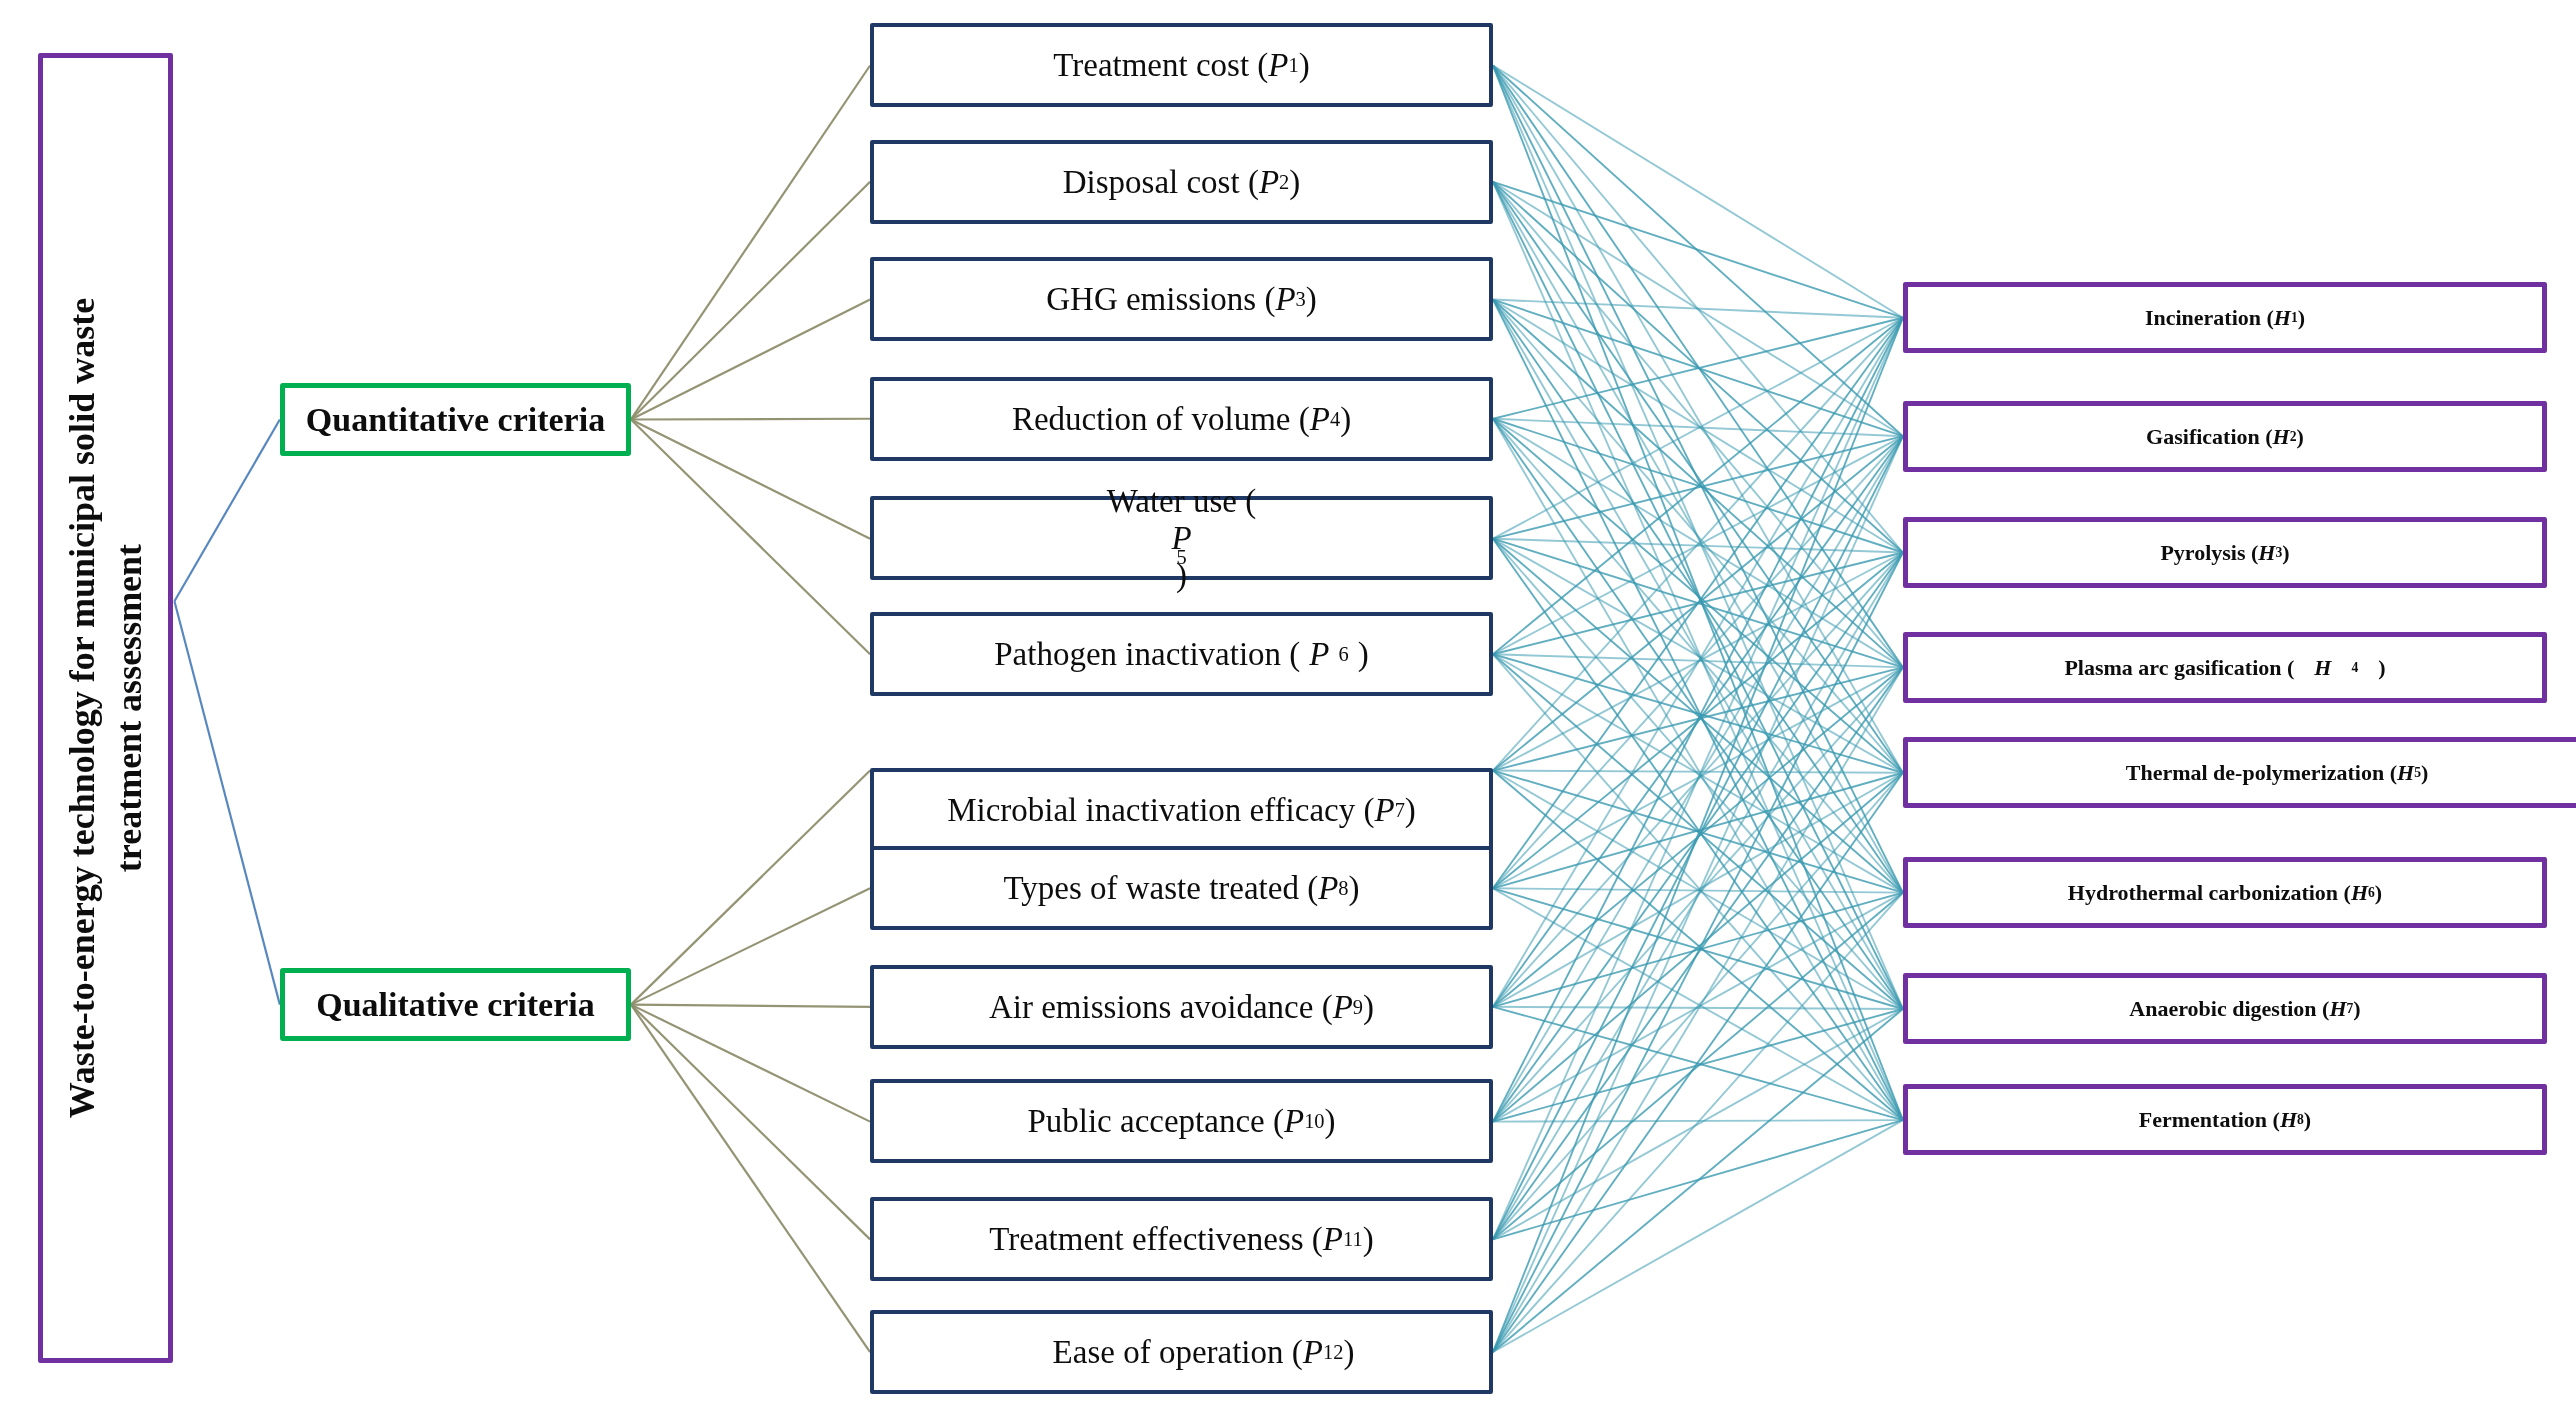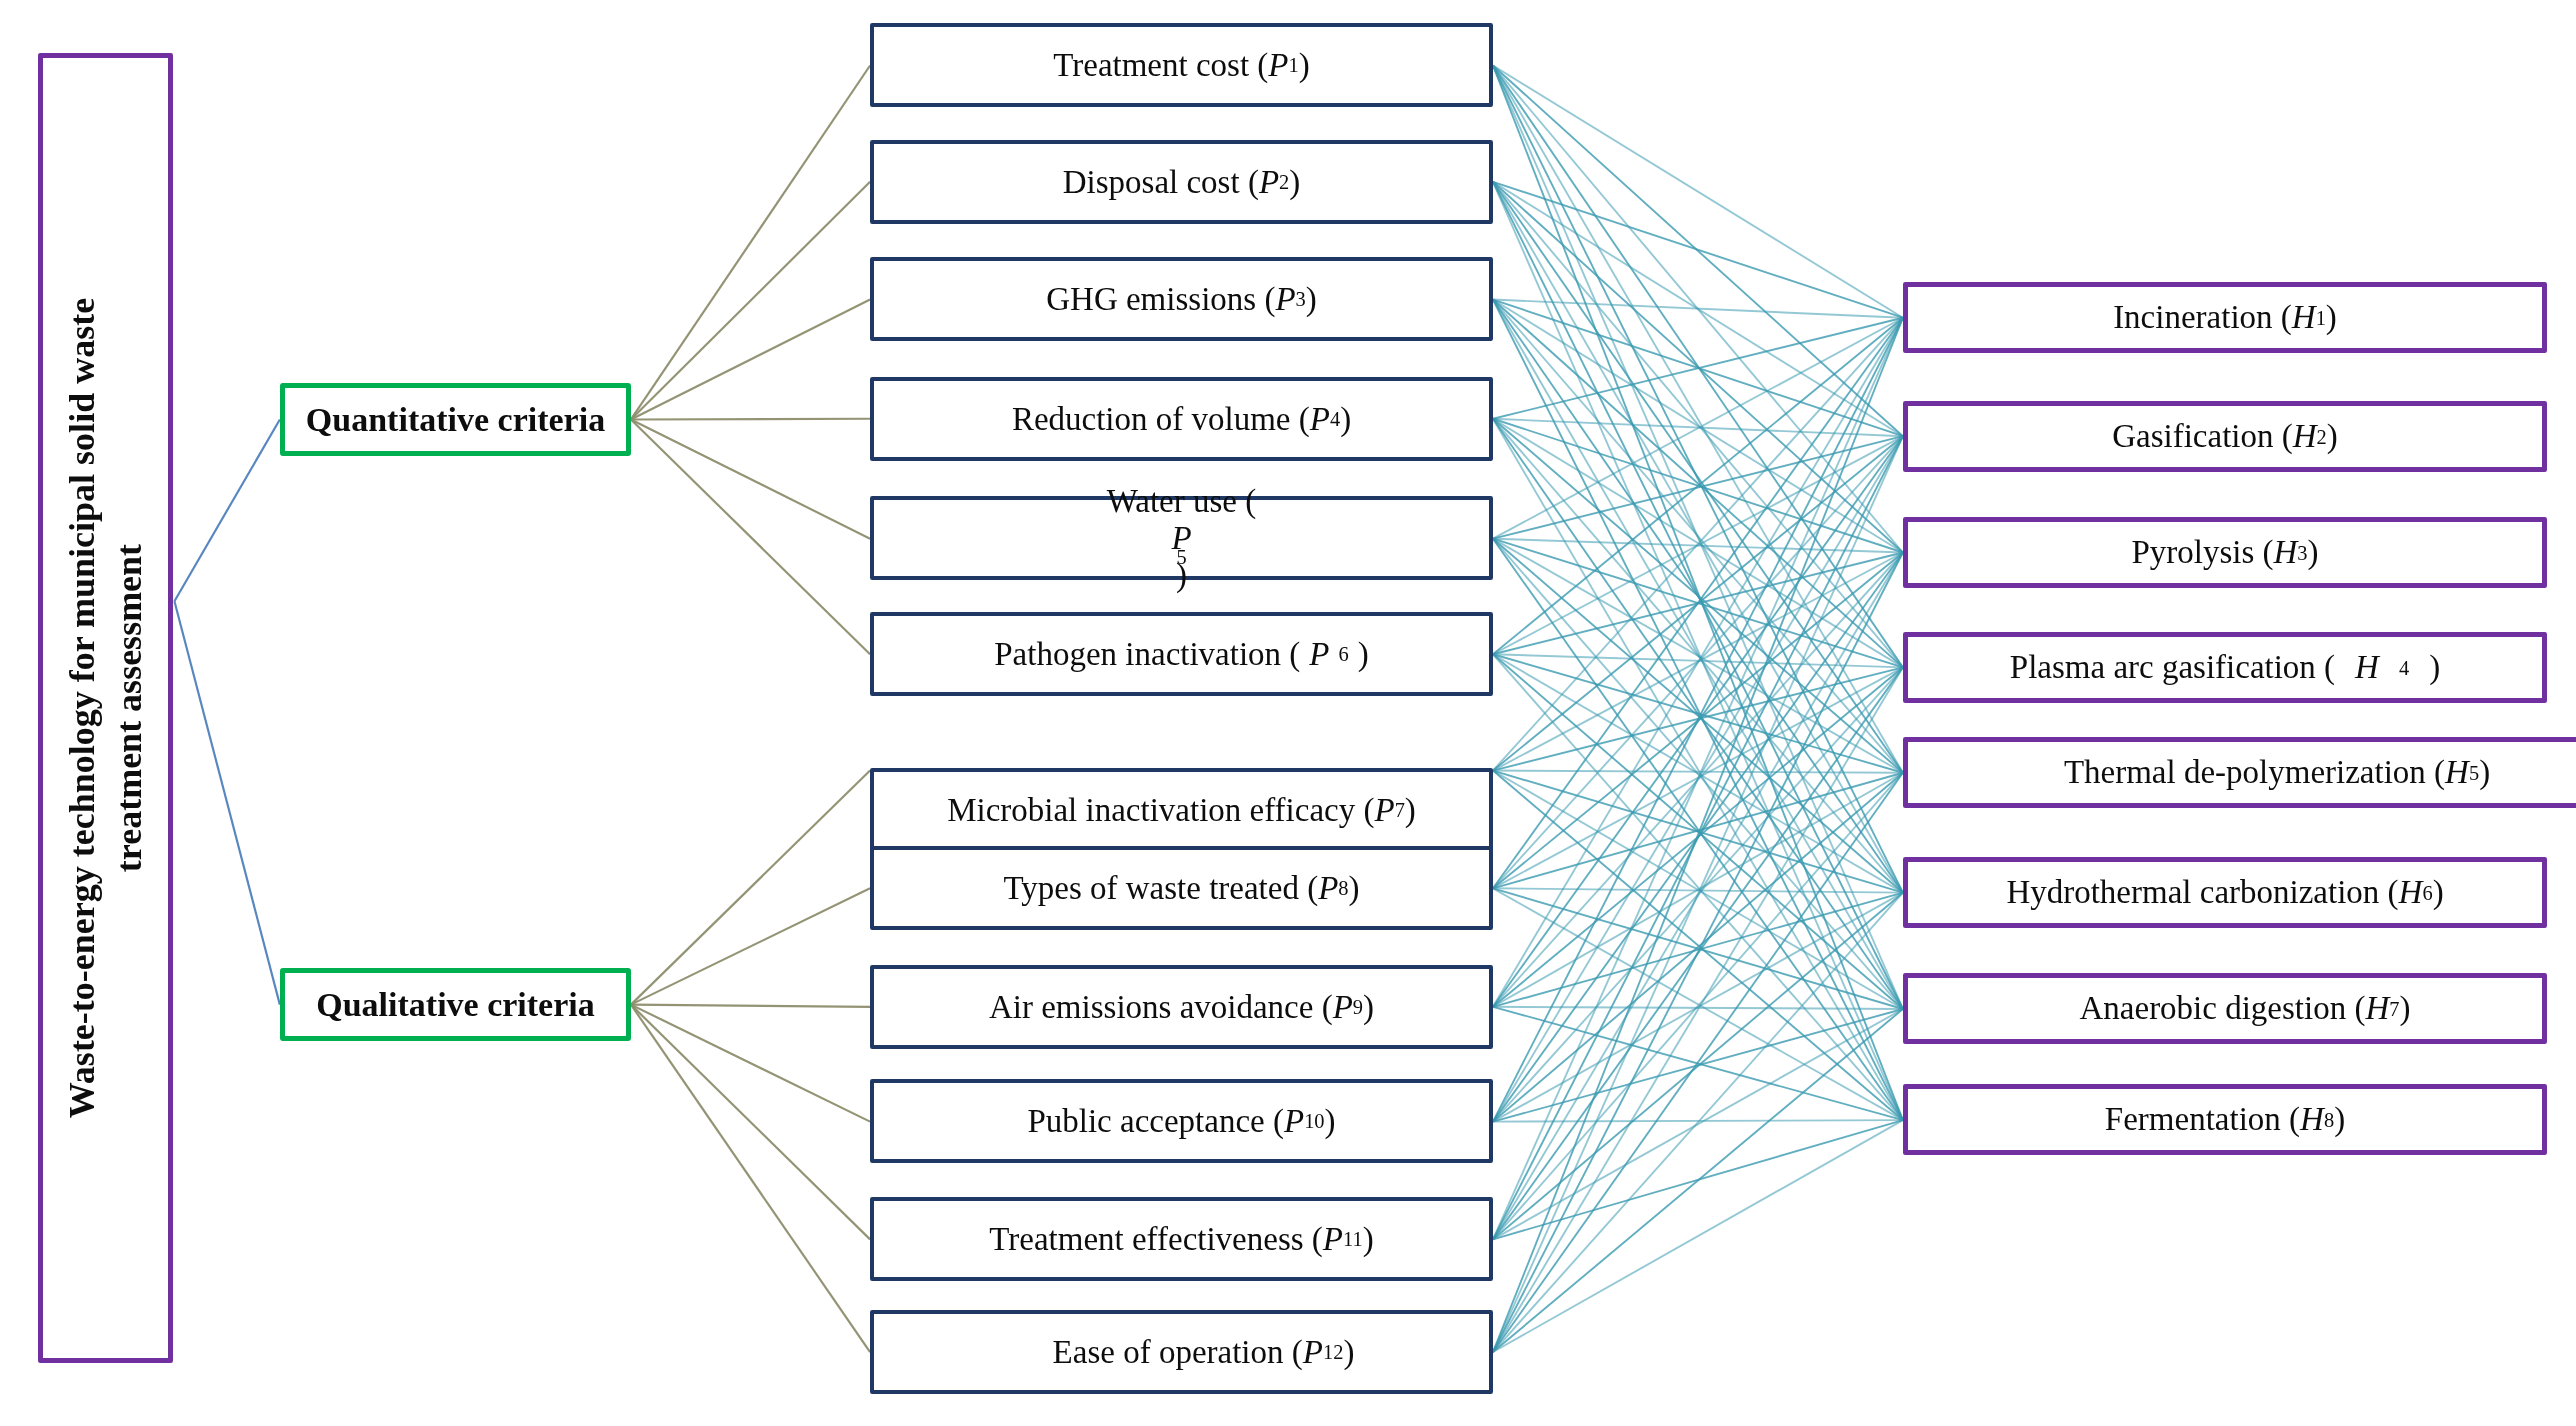--- a/index.html
+++ b/index.html
@@ -14,21 +14,21 @@
     border-radius:2.9px;
   }
   .rootbox{
     border:5.8px solid #7030a0;
     font-weight:bold;font-size:36px;line-height:1.28;
     transform:rotate(-90deg);transform-origin:0 0;
     flex-direction:column;border-radius:2.2px;
   }
   .gbox{border:5.1px solid #00b050;font-weight:bold;font-size:34px;}
   .pbox{border:4.4px solid #1f3864;font-size:33px;border-radius:2.2px;}
-  .hbox{border:5.1px solid #7030a0;font-weight:normal;font-size:33px;border-radius:2.2px;}
+  .hbox{border:5.1px solid #7030a0;font-weight:bold;font-size:22px;border-radius:2.2px;}
   .pbox i,.hbox i{font-style:italic;}
   .sub{font-size:0.62em;line-height:0;vertical-align:-0.30em;font-style:normal;}
   .lbl{white-space:pre;text-align:right;}
 </style>
 </head>
 <body>
 
 <div id="canvas">
 
   <svg id="edges" width="2576" height="1427" viewBox="0 0 3544 1963">

